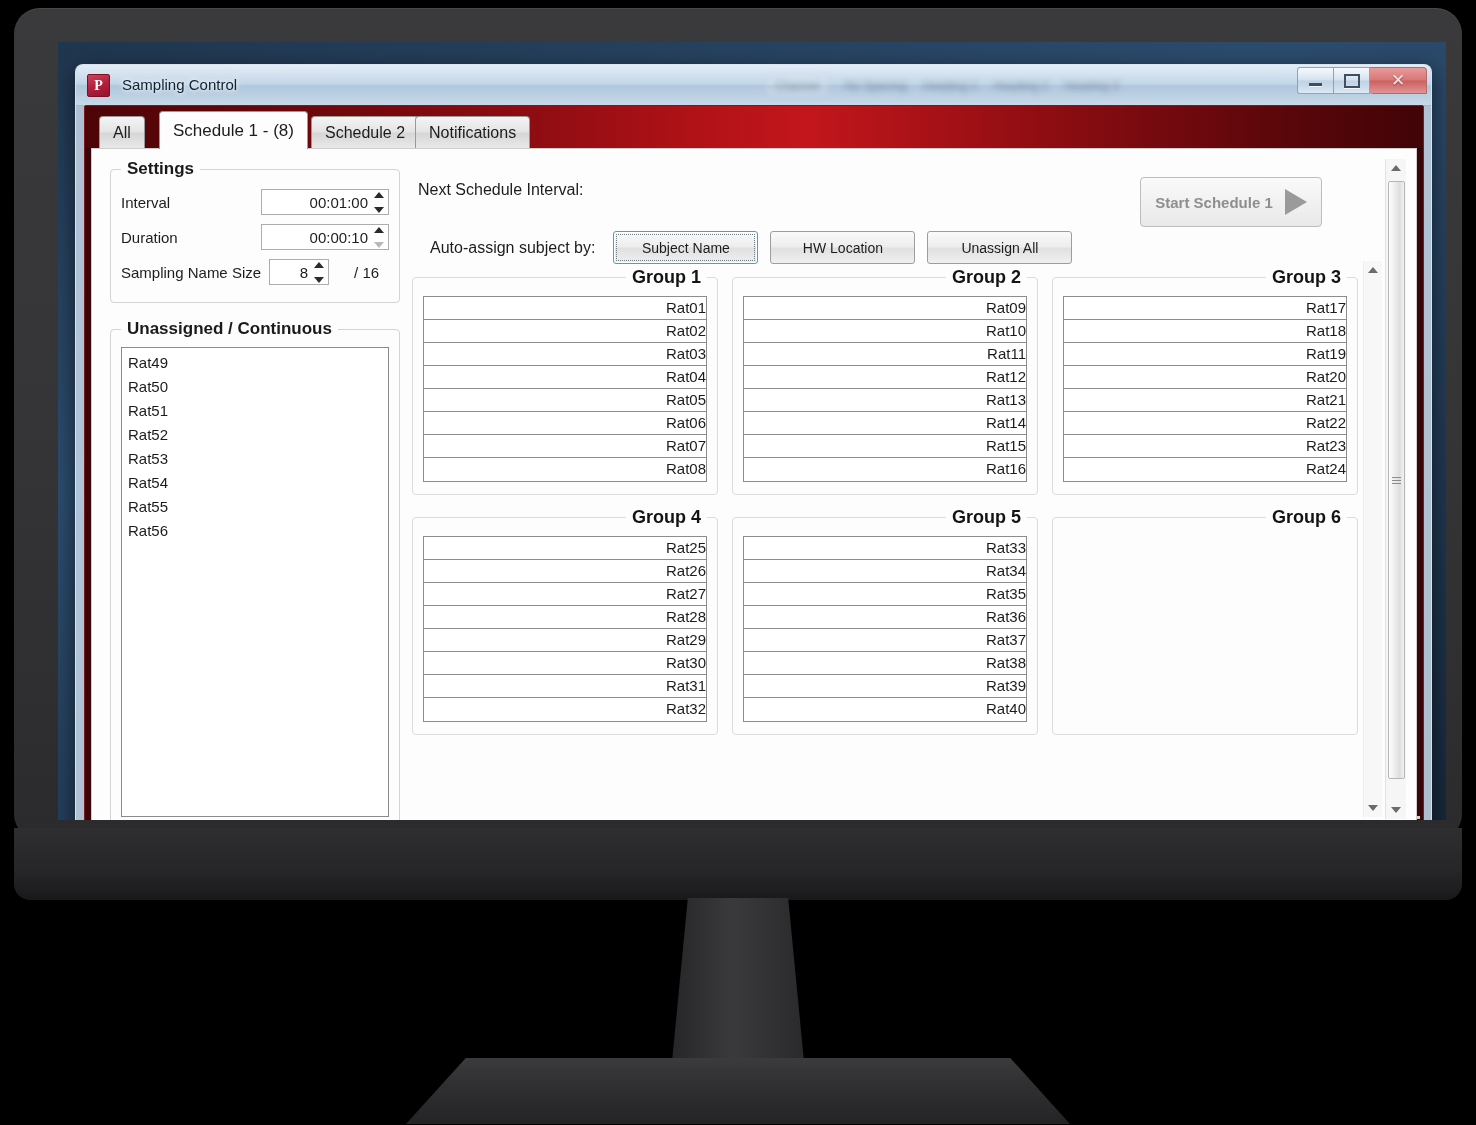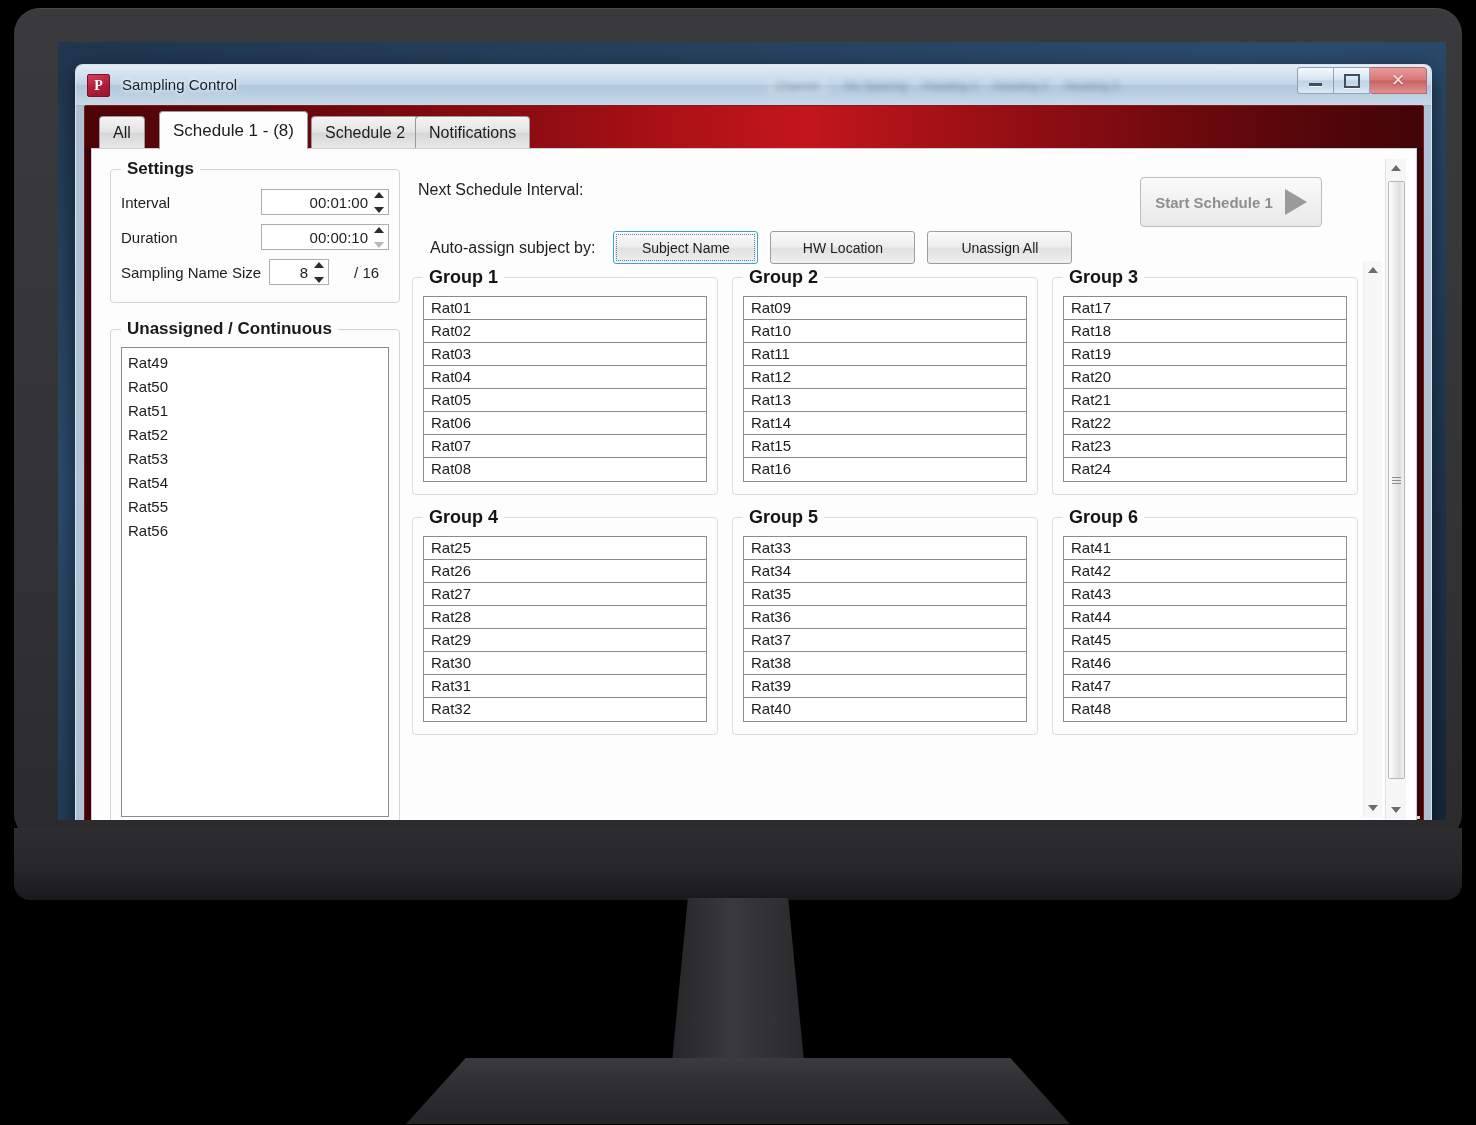--- a/index.html
+++ b/index.html
@@ -325,21 +325,21 @@
     color: #1c1c1c;
     padding: 1px 0 1px 6px;
     line-height: 22px;
     cursor: default;
   }
 
   
   #right-pane {
     position: absolute;
     left: 320px; top: 10px;
-    right: 8px; bottom: 4px;
+    right: 8px; bottom: 4px; text-align: right;
   }
   #next-interval-label {
     position: absolute;
     left: 6px; top: 22px;
     font-size: 16px;
     color: #1d1d1d;
   }
   #autoassign-row {
     position: absolute;
     left: 18px; top: 72px;
@@ -718,30 +718,20 @@
                       <div class="group-item">Rat36</div>
                       <div class="group-item">Rat37</div>
                       <div class="group-item">Rat38</div>
                       <div class="group-item">Rat39</div>
                       <div class="group-item">Rat40</div>
                     </div>
                   </fieldset>
 
                   <fieldset class="group-box">
                     <legend>Group 6</legend>
-                    <div class="group-list">
-                      <div class="group-item">Rat41</div>
-                      <div class="group-item">Rat42</div>
-                      <div class="group-item">Rat43</div>
-                      <div class="group-item">Rat44</div>
-                      <div class="group-item">Rat45</div>
-                      <div class="group-item">Rat46</div>
-                      <div class="group-item">Rat47</div>
-                      <div class="group-item">Rat48</div>
-                    </div>
                   </fieldset>
 
                 </div>
               </div>
 
               <div id="inner-scrollbar">
                 <div class="sb-arrow up">
                   <span class="sb-tri-up"></span>
                 </div>
                 <div class="sb-arrow dn">

